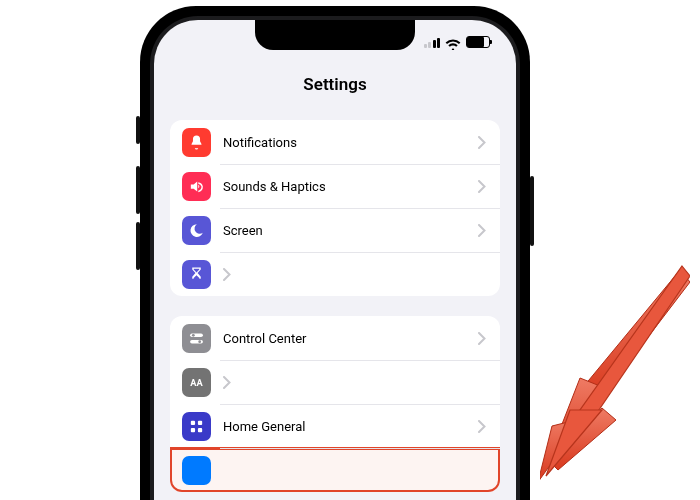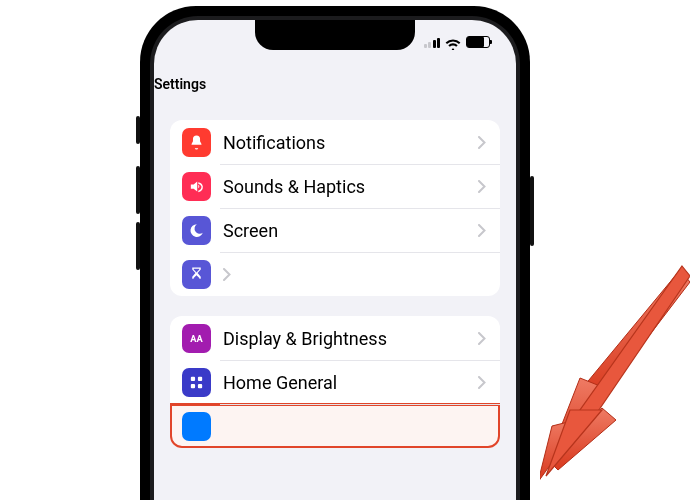--- a/index.html
+++ b/index.html
@@ -83,22 +83,22 @@
   .sig i:nth-child(4){height:10px;}
   .wifi{width:16px;height:12px;}
   .battery{
     width:24px;height:12px;border:1px solid #000;border-radius:3px;position:relative;
   }
   .battery::after{content:"";position:absolute;right:-3px;top:3px;width:2px;height:4px;background:#000;border-radius:0 1px 1px 0;}
   .battery i{display:block;width:78%;height:100%;background:#000;border-radius:1px;}
   
   .nav{
     position:absolute;top:44px;left:0;right:0;height:40px;
-    display:flex;align-items:center;justify-content:flex-start;
-    font-size:14px;font-weight:600;color:#000;
+    display:flex;align-items:center;justify-content:center;
+    font-size:17px;font-weight:600;color:#000;
   }
   
   .content{
     position:absolute;top:86px;left:0;right:0;bottom:0;
     overflow:hidden;
     padding:0 16px;
   }
   .group{
     background:var(--cell);
     border-radius:var(--radius);
@@ -121,21 +121,21 @@
     background:rgba(225,69,42,0.06);
     border-radius:0 0 var(--radius) var(--radius);
   }
   .icon{
     width:29px;height:29px;border-radius:7px;
     display:flex;align-items:center;justify-content:center;
     margin-right:12px;flex:0 0 29px;
     color:#fff;
   }
   .icon svg{width:17px;height:17px;display:block;}
-  .label{flex:1;font-size:18px;color:var(--text);}
+  .label{flex:1;font-size:13px;color:var(--text);}
   .chev{flex:0 0 8px;color:var(--chev);}
   .chev svg{width:8px;height:13px;display:block;}
   
   .arrow{
     position:absolute;
     left:540px;top:260px;
     width:150px;height:230px;
     pointer-events:none;
     z-index:20;
   }
@@ -225,26 +225,43 @@
               </span>
               <span class="chev">
                 <svg viewBox="0 0 8 13">
                   <path d="M1 1l5.5 5.5L1 12" stroke="#c7c7cc" stroke-width="2" fill="none" stroke-linecap="round"></path>
                 </svg>
               </span>
             </div>
           </div>
           <div class="group">
             <div class="row">
-              <span class="icon" style="background: #a21caf;">
+              <span class="icon" style="background: rgb(142, 142, 147);">
+                <svg viewBox="0 0 24 24">
+                  <g fill="#fff">
+                    <rect x="3" y="5" width="18" height="5" rx="2.5"></rect>
+                    <rect x="3" y="14" width="18" height="5" rx="2.5"></rect>
+                    <circle cx="7.5" cy="7.5" r="2" fill="#8e8e93"></circle>
+                    <circle cx="16.5" cy="16.5" r="2" fill="#8e8e93"></circle>
+                  </g>
+                </svg>
+              </span>
+              <span class="label">Control Center</span>
+              <span class="chev">
+                <svg viewBox="0 0 8 13">
+                  <path d="M1 1l5.5 5.5L1 12" stroke="#c7c7cc" stroke-width="2" fill="none" stroke-linecap="round"></path>
+                </svg>
+              </span>
+            </div>
+            <div class="row">
+              <span class="icon" style="background: #737373;">
                 <svg viewBox="0 0 24 24">
                   <text x="12" y="17" font-size="13" font-weight="700" text-anchor="middle" fill="#fff" font-family="Helvetica,Arial">AA</text>
                 </svg>
               </span>
-              <span class="label">Display &amp; Brightness</span>
               <span class="chev">
                 <svg viewBox="0 0 8 13">
                   <path d="M1 1l5.5 5.5L1 12" stroke="#c7c7cc" stroke-width="2" fill="none" stroke-linecap="round"></path>
                 </svg>
               </span>
             </div>
             <div class="row">
               <span class="icon" style="background: rgb(58, 58, 200);">
                 <svg viewBox="0 0 24 24">
                   <g fill="#fff">

